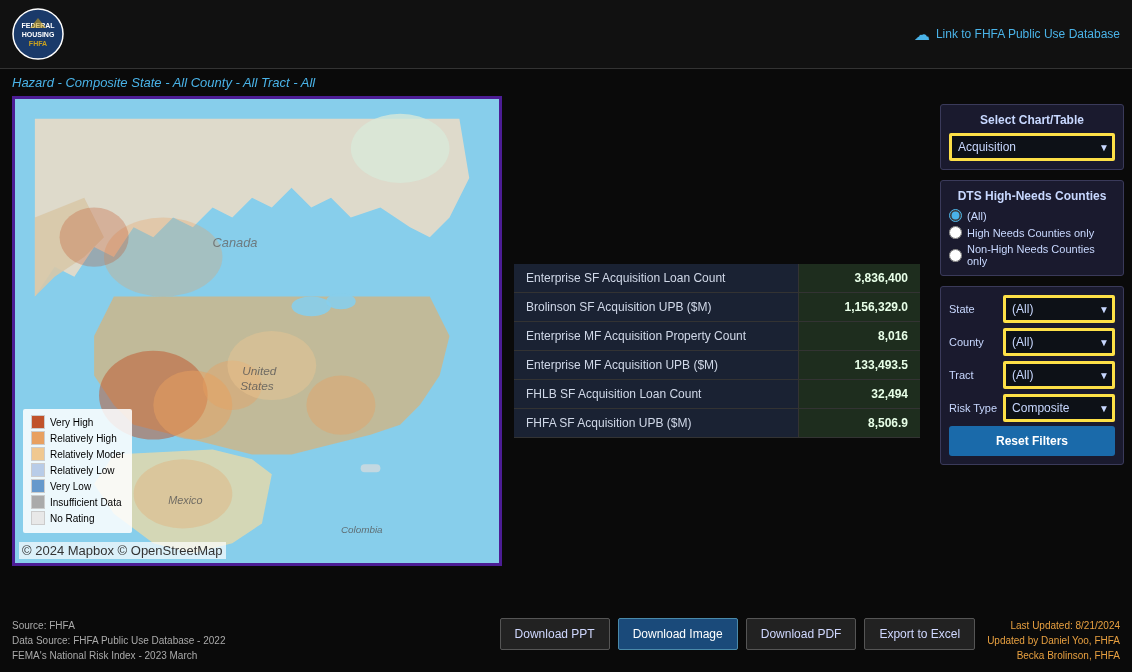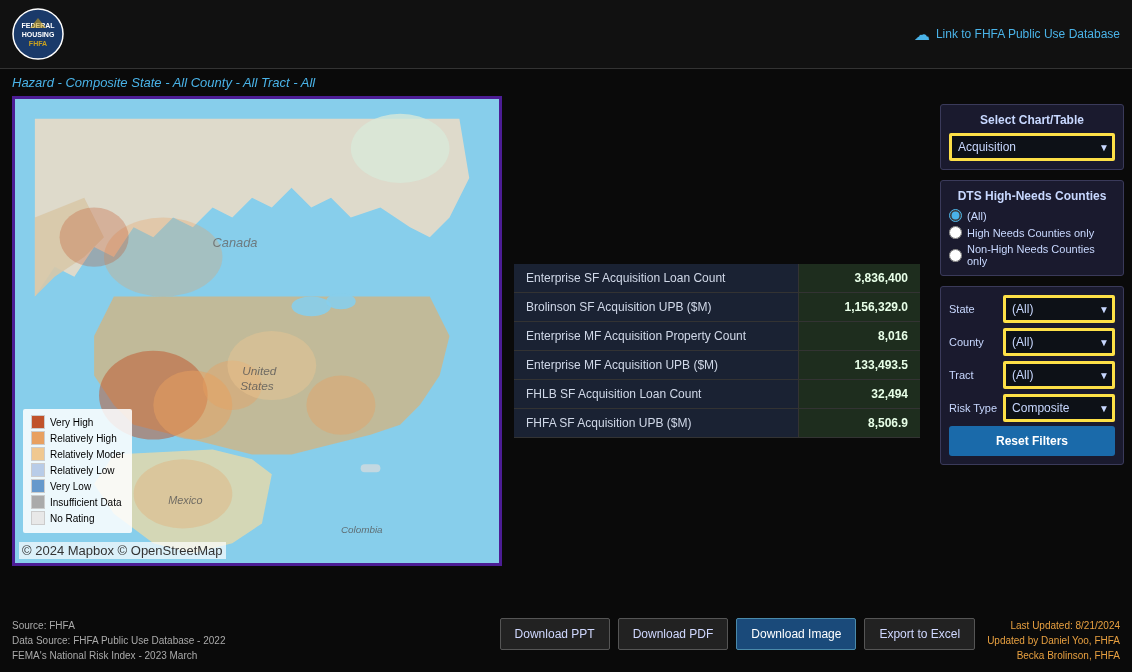--- a/index.html
+++ b/index.html
@@ -494,22 +494,22 @@
 </div>
 
 <div class="footer-bar">
   <div class="footer-source">
     <div>Source:  FHFA</div>
     <div>Data Source: FHFA Public Use Database - 2022</div>
     <div>FEMA's National Risk Index - 2023 March</div>
   </div>
   <div class="footer-buttons">
     <button class="footer-btn">Download PPT</button>
+    <button class="footer-btn active">Download Image</button>
     <button class="footer-btn">Download PDF</button>
-    <button class="footer-btn active">Download Image</button>
     <button class="footer-btn">Export to Excel</button>
   </div>
   <div class="footer-credit">
     <div>Last Updated: 8/21/2024</div>
     <div>Updated by Daniel Yoo, FHFA</div>
     <div>Becka Brolinson, FHFA</div>
   </div>
 </div>
 
 </body></html>

